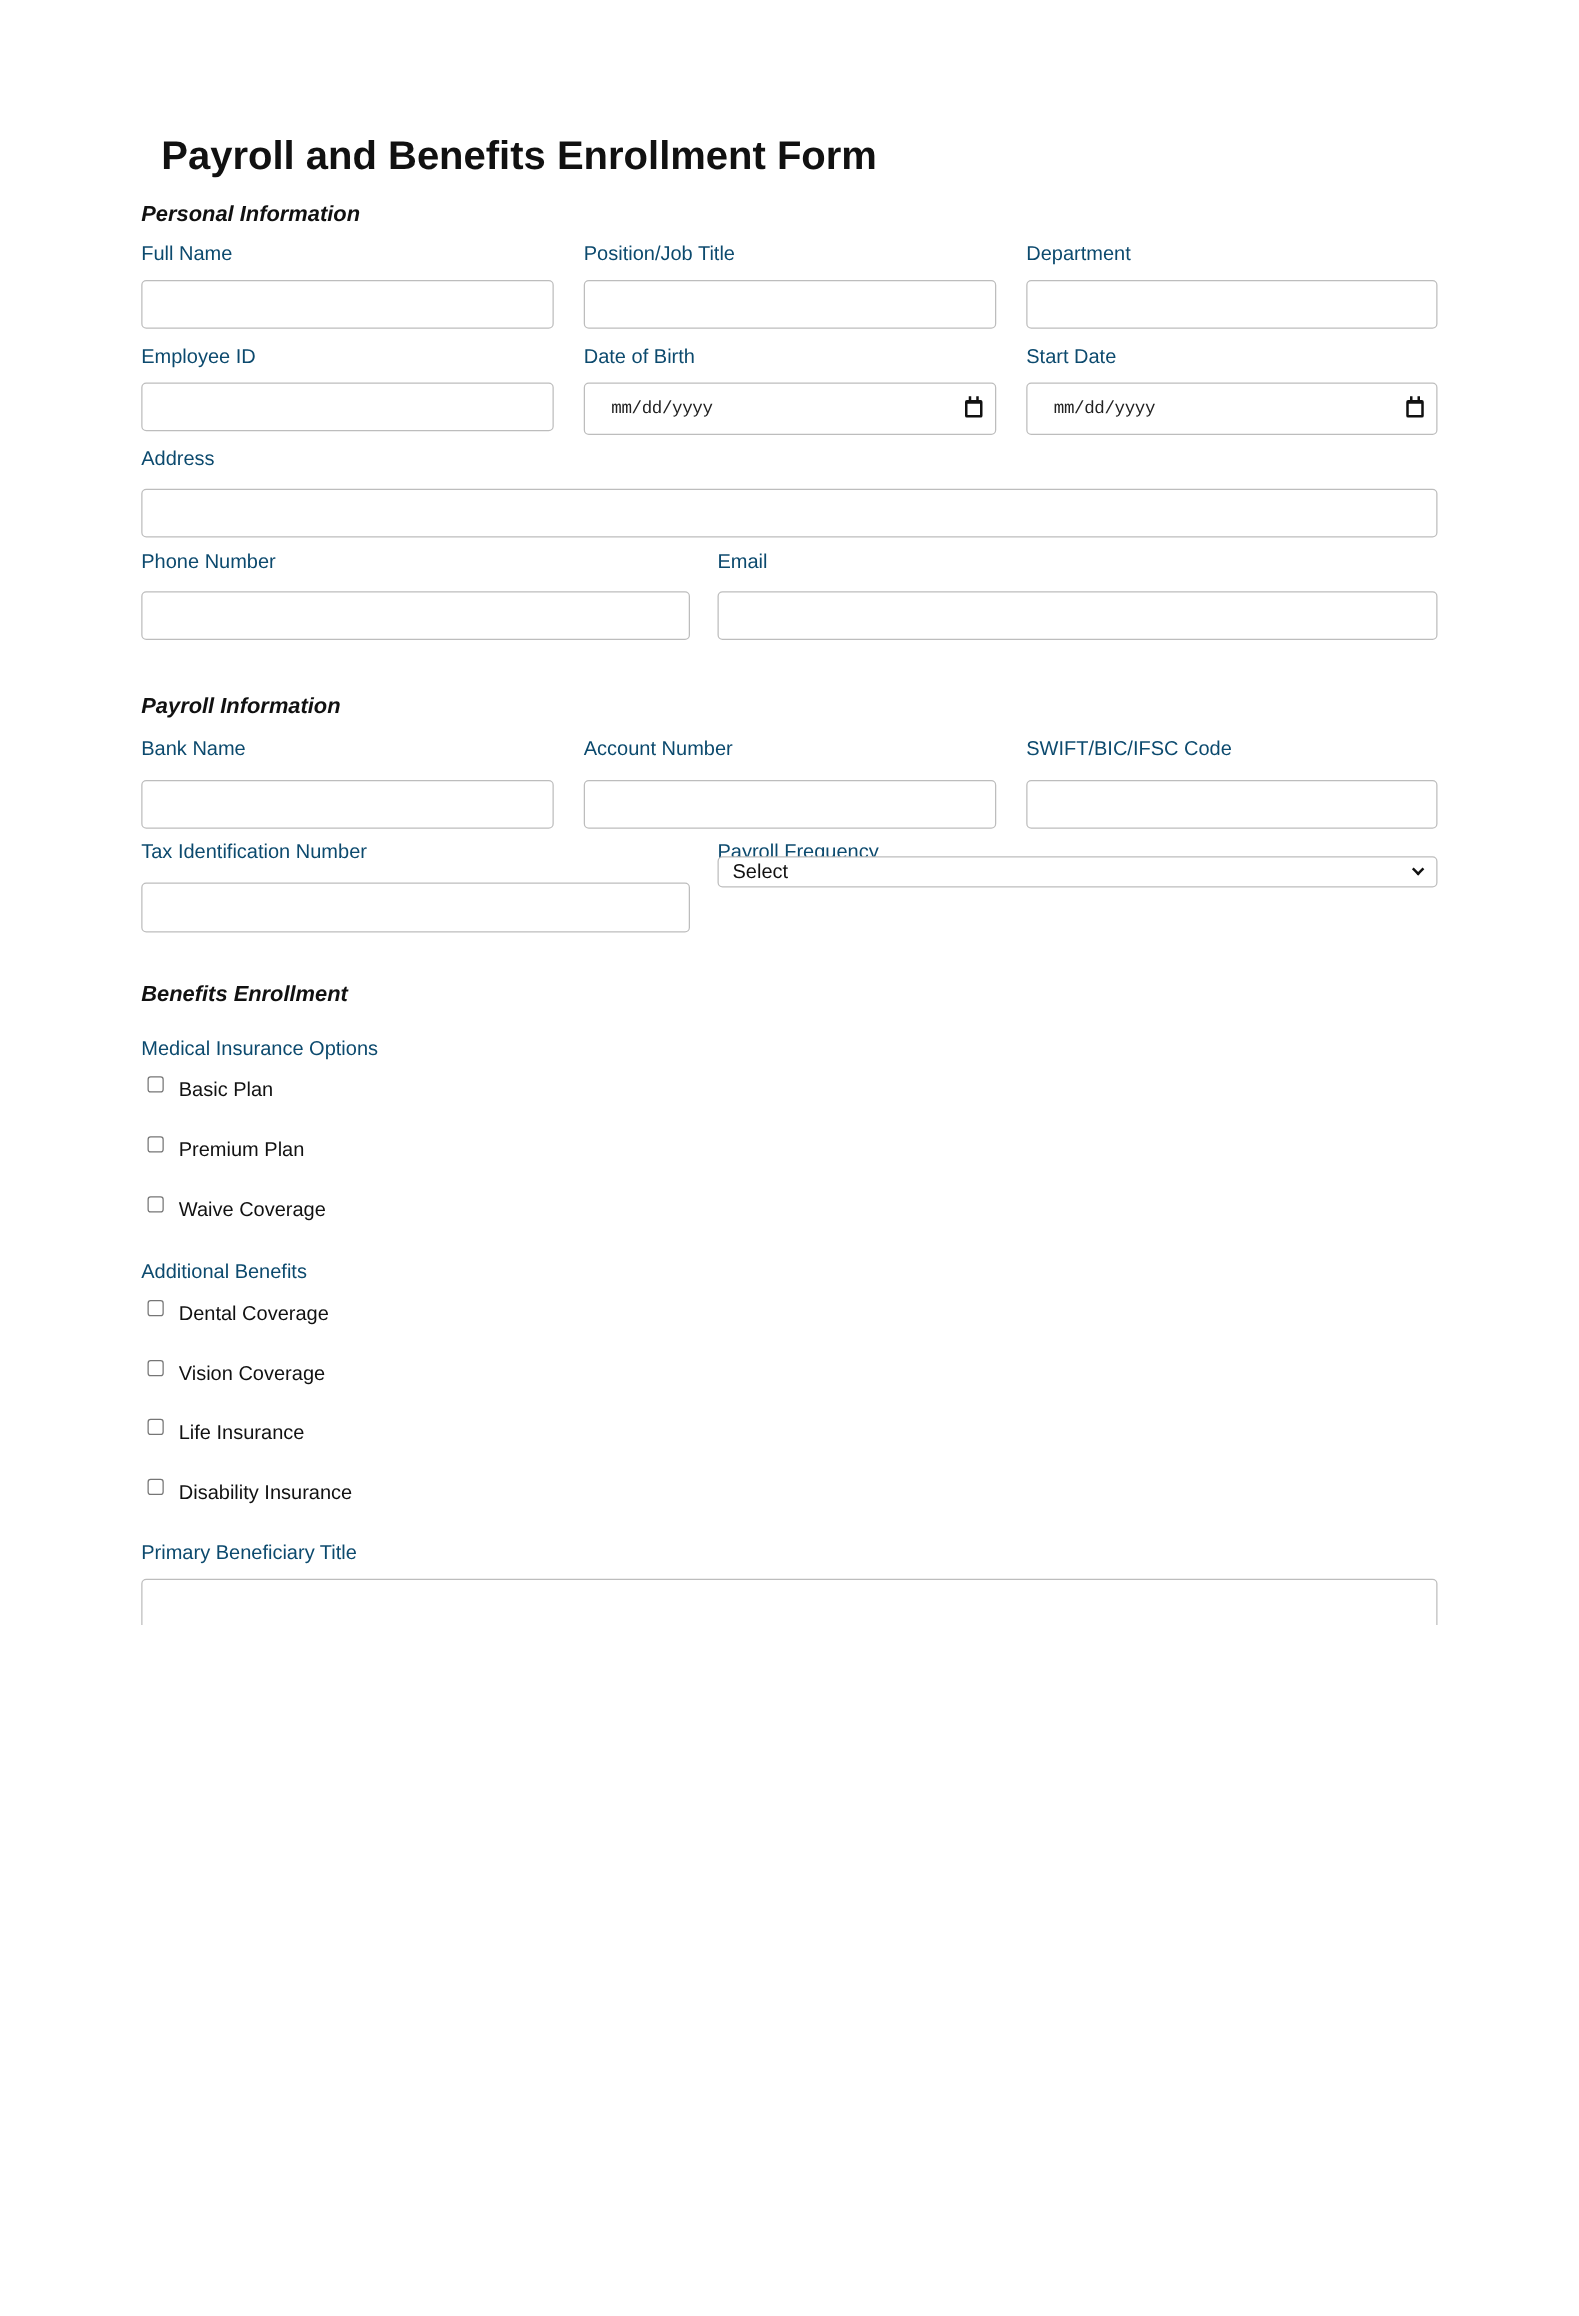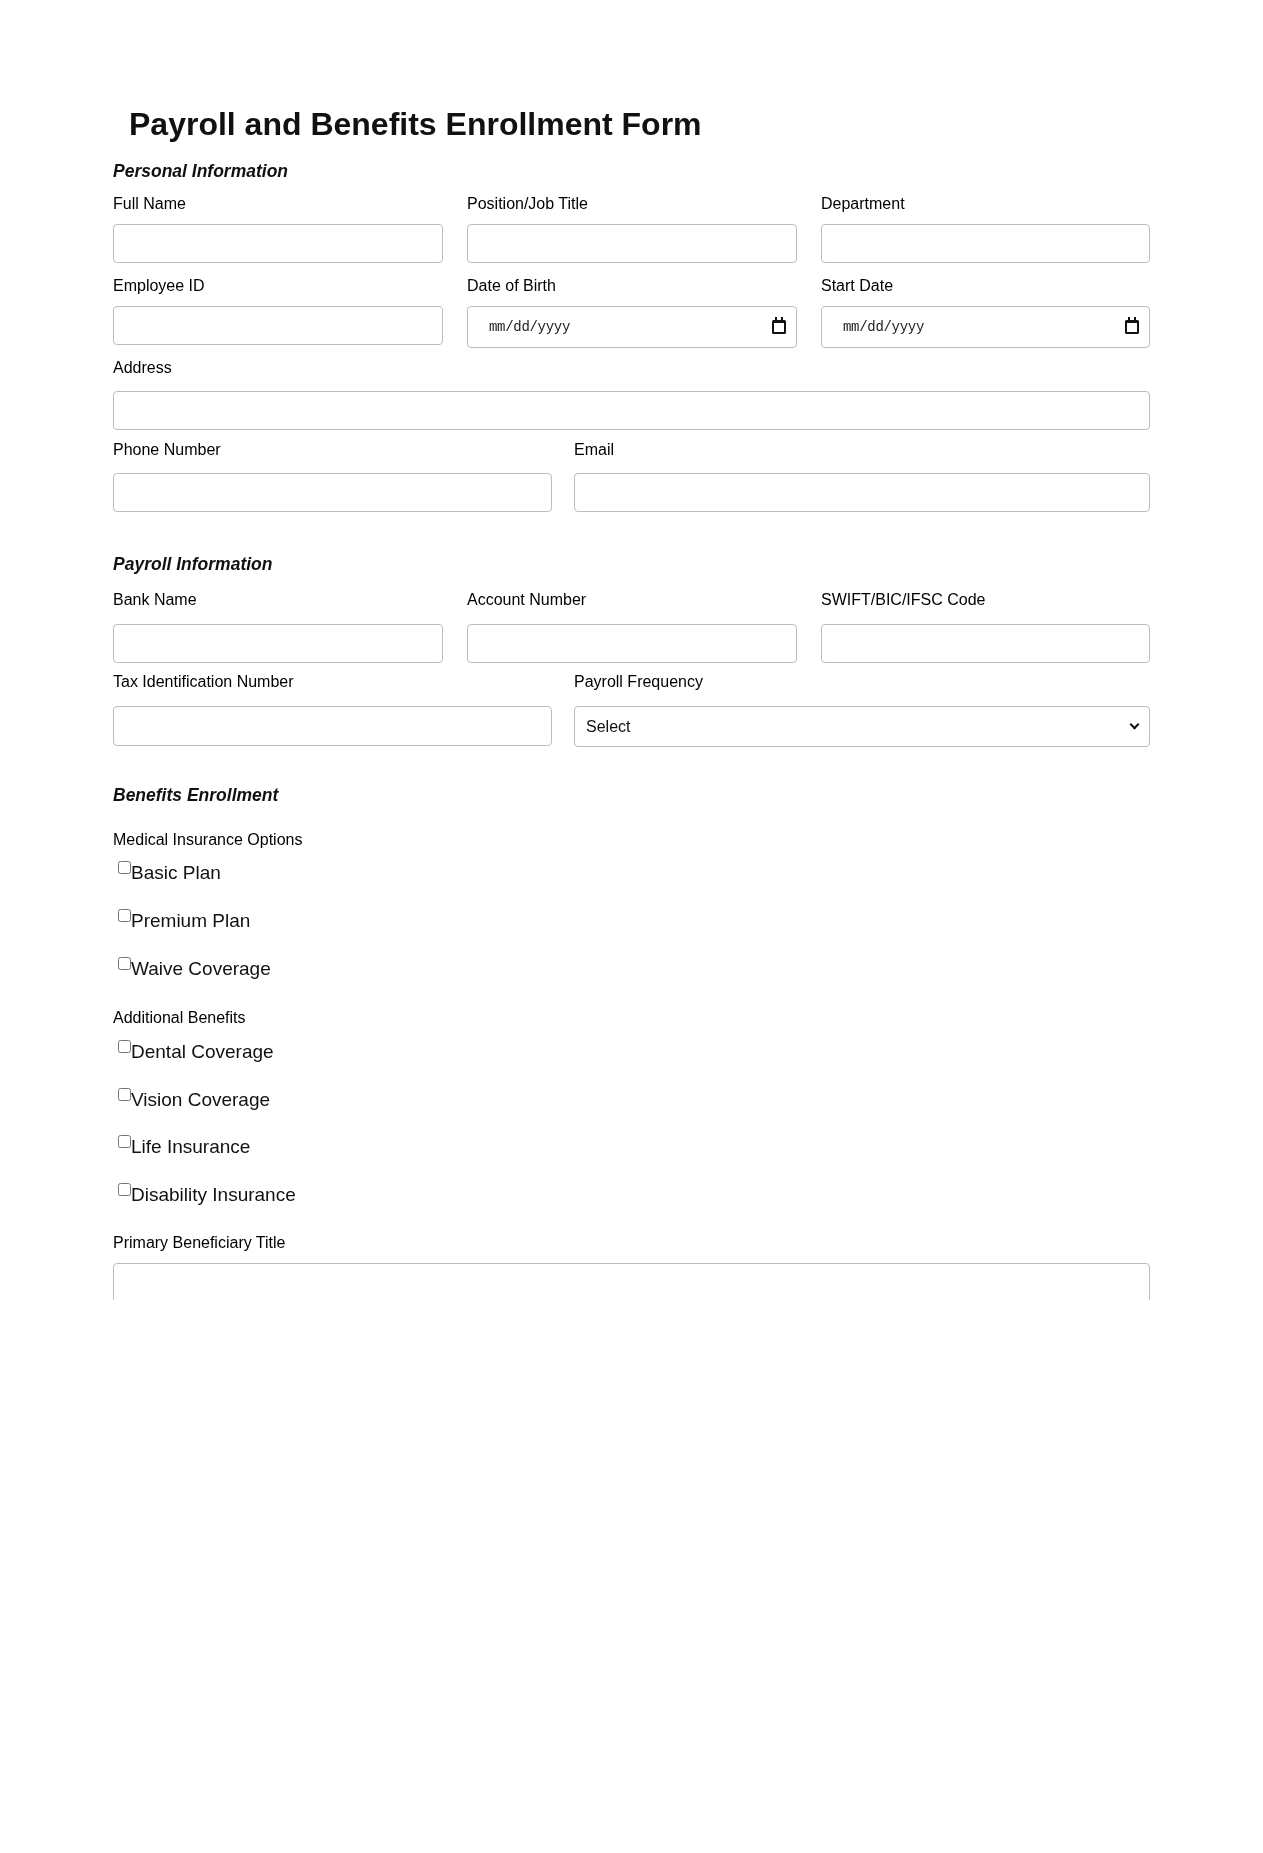--- a/index.html
+++ b/index.html
@@ -15,21 +15,21 @@
   .form { position: absolute; left: 113px; top: 0; width: 1037px; }
   .title {
     position: absolute; left: 0; top: 89px; margin: 16px;
     font-size: 32px; font-weight: bold; line-height: 38px; white-space: nowrap;
   }
   .section-title {
     position: absolute; left: 0; margin: 0;
     font-size: 17.5px; font-weight: bold; line-height: 22px; white-space: nowrap; font-style: italic;
   }
   .label {
-    position: absolute; font-size: 16px; line-height: 20px; white-space: nowrap; color: #000000;
+    position: absolute; font-size: 16px; line-height: 20px; white-space: nowrap; color: #0c4a6e;
   }
   .field {
     position: absolute; height: 39px; border: 1px solid #bdbdbd; border-radius: 4px;
     background: #fff; font-family: "Liberation Sans", sans-serif; font-size: 16px;
     padding: 0 10px; outline: none;
   }
   .date-field {
     height: 42px; display: flex; align-items: center; justify-content: space-between;
     padding: 0 10px 0 9px;
   }
@@ -53,21 +53,21 @@
   }
   .chev {
     width: 7px; height: 7px; border-right: 2px solid #111; border-bottom: 2px solid #111;
     transform: rotate(45deg); margin-top: -4px; margin-right: 2px;
   }
   .cb-row { position: absolute; left: 0; height: 24px; display: flex; align-items: flex-start; }
   .cb {
     width: 13px; height: 13px; border: 1px solid #767676; border-radius: 2.5px; background: #fff;
     margin-left: 5px; margin-top: 0px; flex: none;
   }
-  .cb-label { font-size: 19px; line-height: 20px; margin-top: 0px; white-space: nowrap; }
+  .cb-label { font-size: 16px; line-height: 20px; margin-left: 12px; margin-top: 0px; white-space: nowrap; }
 </style>
 </head>
 <body>
 
 <div class="viewport">
 <form class="form">
 
   <h1 class="title">Payroll and Benefits Enrollment Form</h1>
 
   <h2 class="section-title" style="top:160px">Personal Information</h2>
@@ -113,21 +113,21 @@
   <label class="label" style="left:354px;top:590px">Account Number</label>
   <input class="field" style="left: 354px; top: 624px; width: 330px;" type="text" value="">
 
   <label class="label" style="left:708px;top:590px">SWIFT/BIC/IFSC Code</label>
   <input class="field" style="left: 708px; top: 624px; width: 329px;" type="text" value="">
 
   <label class="label" style="left:0;top:672px">Tax Identification Number</label>
   <input class="field" style="left: 0px; top: 706px; width: 439px; height: 40px;" type="text" value="">
 
   <label class="label" style="left:461px;top:672px">Payroll Frequency</label>
-  <div class="field select-field" style="left:461px;top:706px;width:576px;height:41px">
+  <div class="field select-field" style="left:461px;top:685px;width:576px;height:25px">
     <span>Select</span>
     <span class="chev"></span>
   </div>
 
   <h2 class="section-title" style="top:784px">Benefits Enrollment</h2>
 
   <div class="label" style="left:0;top:830px">Medical Insurance Options</div>
 
   <div class="cb-row" style="top:861px">
     <span class="cb"></span>

